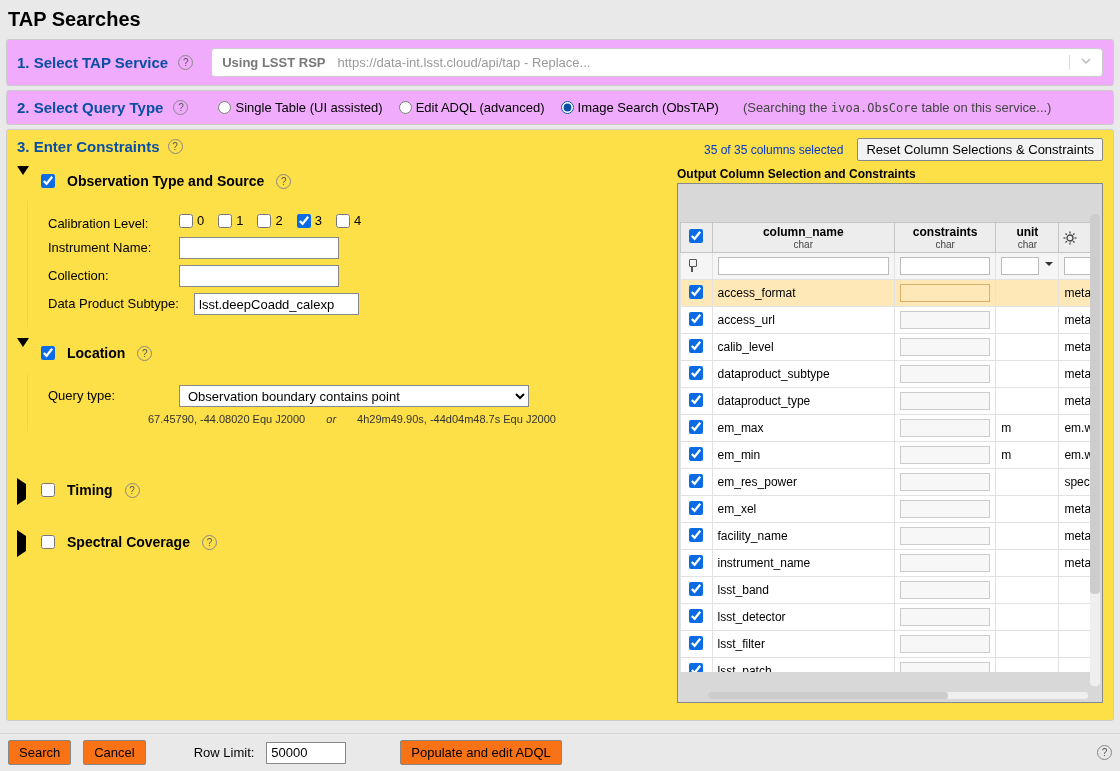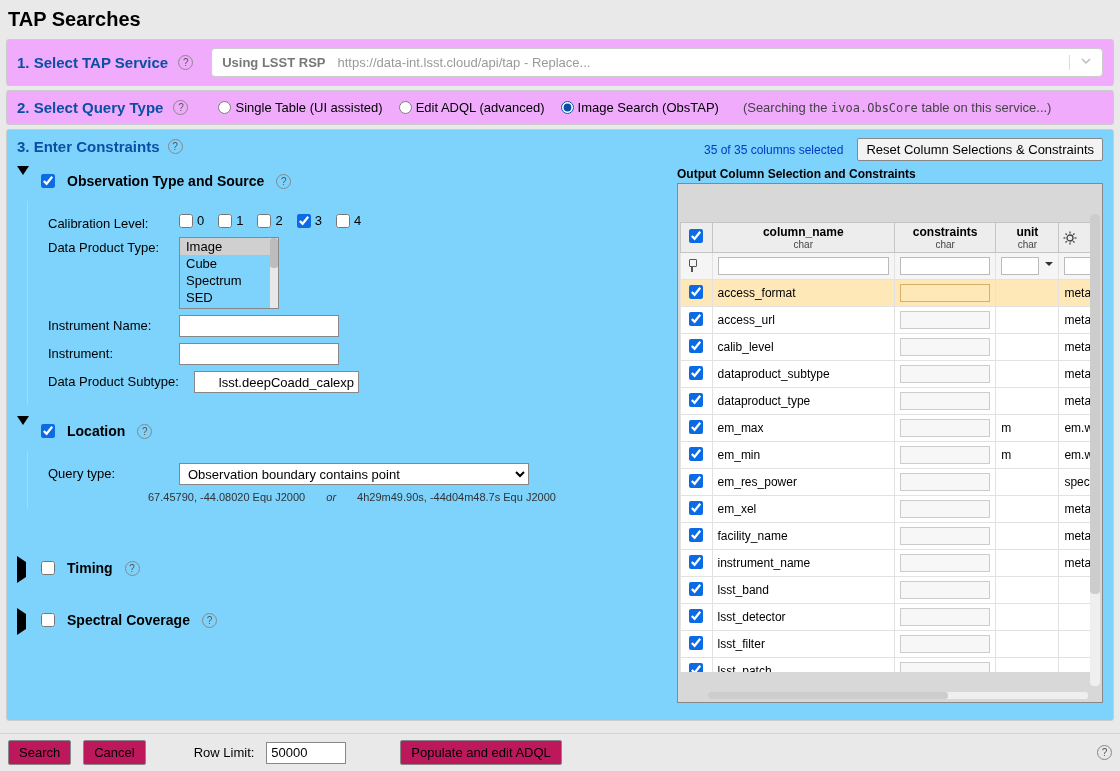--- a/index.html
+++ b/index.html
@@ -97,21 +97,21 @@
 .obs-note {
   color: #444;
   margin-left: 8px;
 }
 .mono {
   font-family: Menlo, Consolas, monospace;
   font-size: 12px;
 }
 
 .constraints-panel {
-  background: #7dd3fc;
+  background: #fde047;
   border: 1px solid #ccc;
   border-radius: 3px;
   margin: 4px 6px;
   padding: 8px 10px 8px 10px;
   height: 592px;
   display: flex;
 }
 .constraints-left {
   width: 660px;
   padding-right: 10px;
@@ -248,21 +248,21 @@
   border-radius: 3px;
 }
 .text-input {
   border: 1px solid #888;
   padding: 2px 4px;
   font-size: 13px;
   height: 22px;
   background: #fff;
 }
 .w160 { width: 160px; }
-.w165 { width: 165px; text-align: right; }
+.w165 { width: 165px; }
 .w150 { width: 150px; }
 .select {
   border: 1px solid #888;
   padding: 2px 4px;
   font-size: 13px;
   background: #fff;
   height: 22px;
 }
 .coords-hint {
   font-size: 11px;
@@ -408,21 +408,21 @@
   left: 0; right: 0; bottom: 0;
   height: 38px;
   background: #e9e9e9;
   display: flex;
   align-items: center;
   padding: 0 8px;
   gap: 12px;
   border-top: 1px solid #d3d3d3;
 }
 .btn {
-  background: #be185d;
+  background: #f97316;
   border: 1px solid #888;
   padding: 4px 10px;
   font-size: 13px;
   cursor: pointer;
   border-radius: 2px;
 }
 .row-limit-label {
   margin-left: 36px;
   font-size: 13px;
 }
@@ -512,38 +512,25 @@
                   <input type="checkbox" checked="" style="">
                   <span>3</span>
                 </label>
                 <label class="calib-item">
                   <input type="checkbox" style="">
                   <span>4</span>
                 </label>
               </div>
         </div>
         <div class="field-row">
-          <span class="field-label">Data Product Type:</span>
-          <div class="listbox">
-            <div id="dpt-opts">
-                  <div class="opt sel">Image</div>
-                  <div class="opt">Cube</div>
-                  <div class="opt">Spectrum</div>
-                  <div class="opt">SED</div>
-                </div>
-            <div class="scrollbar"></div>
-            <div class="thumb"></div>
-          </div>
-        </div>
-        <div class="field-row">
           <span class="field-label">Instrument Name:</span>
           <input class="text-input w160" value="" style="">
         </div>
         <div class="field-row">
-          <span class="field-label">Instrument:</span>
+          <span class="field-label">Collection:</span>
           <input class="text-input w160" value="" style="">
         </div>
         <div class="field-row">
           <span class="field-label" style="width:140px">Data Product Subtype:</span>
           <input class="text-input w165" value="lsst.deepCoadd_calexp" style="">
         </div>
       </div>
     </div>
 
     <div class="section">

